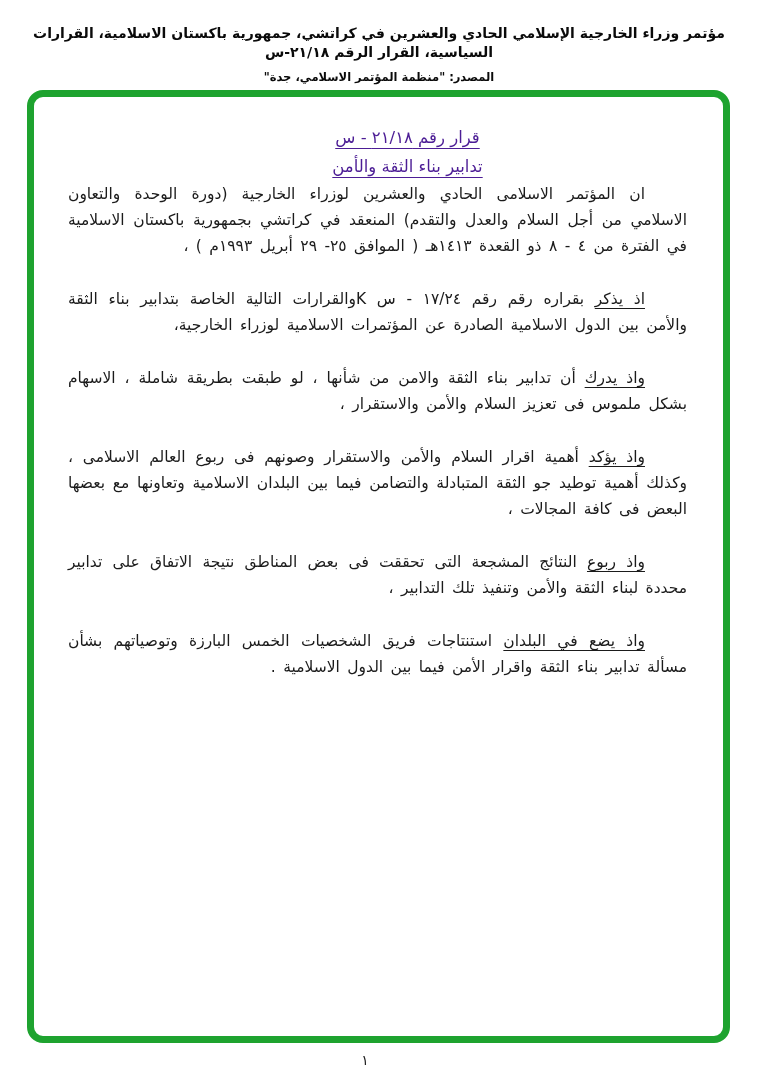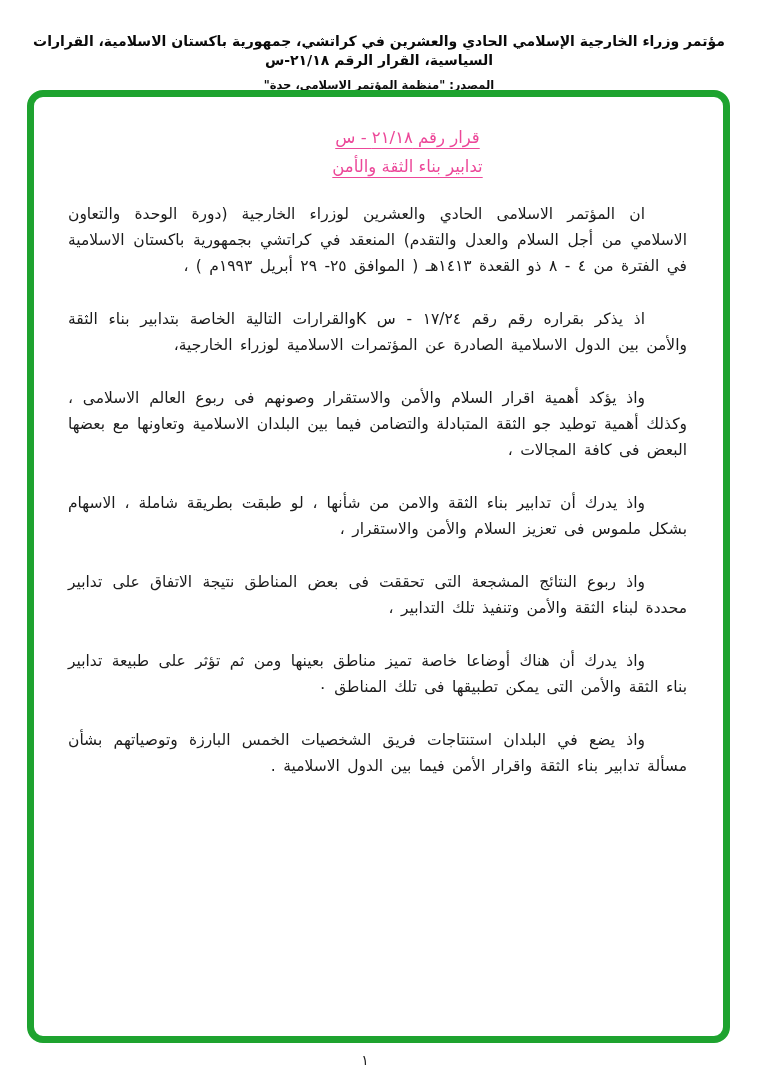--- a/index.html
+++ b/index.html
@@ -10,21 +10,21 @@
   body {
     width: 758px;
     height: 1078px;
     position: relative;
     font-family: "DejaVu Sans", sans-serif;
     color: #141414;
     overflow: hidden;
   }
   .header {
     text-align: center;
-    padding-top: 32px;
+    padding-top: 24px;
     font-weight: bold;
     color: #0a0a0a;
   }
   .header-line1 {
     font-size: 14px;
     line-height: 19px;
     padding: 0 8px;
   }
   .header-line2 {
     font-size: 11.5px;
@@ -45,35 +45,35 @@
     text-align: center;
     margin-top: 10px;
     margin-left: 60px;
   }
   .title-line {
     font-size: 16.5px;
     line-height: 29px;
     text-decoration: underline;
     text-underline-offset: 5px;
     letter-spacing: 0.5px;
-    color: #ec4899;
+    color: #4c1d95;
   }
   .body-block {
-    margin-top: 20px;
   }
   .para {
     font-size: 15.5px;
     line-height: 26px;
     margin: 0 0 27px 0;
     text-align: justify;
     text-indent: 42px;
     word-spacing: 2.5px;
     color: #1b1b1b;
   }
   .lead {
+    text-decoration: underline;
     text-underline-offset: 4px;
   }
   .pagenum {
     position: absolute;
     top: 1052px;
     left: 0;
     width: 730px;
     text-align: center;
     font-size: 14px;
     color: #222;
@@ -88,21 +88,20 @@
 </div>
 
 <div class="frame" style="border-color: rgb(30, 163, 47);">
   <div class="titles">
       <div class="title-line">قرار رقم ٢١/١٨ - س</div>
       <div class="title-line">تدابير بناء الثقة والأمن</div>
     </div>
   <div class="body-block">
       <p class="para">ان المؤتمر الاسلامى الحادي والعشرين لوزراء الخارجية (دورة الوحدة والتعاون الاسلامي من أجل السلام والعدل والتقدم) المنعقد في كراتشي بجمهورية باكستان الاسلامية في الفترة من ٤ - ٨ ذو القعدة ١٤١٣هـ ( الموافق ٢٥- ٢٩ أبريل ١٩٩٣م ) ،</p>
       <p class="para"><span class="lead">اذ يذكر</span> بقراره رقم رقم ١٧/٢٤ - س  Kوالقرارات التالية الخاصة بتدابير بناء الثقة والأمن بين الدول الاسلامية الصادرة عن المؤتمرات الاسلامية لوزراء الخارجية،</p>
+      <p class="para"><span class="lead">واذ يدرك</span> أن تدابير بناء الثقة والامن من شأنها ،  لو طبقت بطريقة شاملة ،  الاسهام بشكل ملموس فى تعزيز السلام والأمن والاستقرار ،</p>
       <p class="para"><span class="lead">واذ يؤكد</span> أهمية اقرار السلام والأمن والاستقرار وصونهم فى ربوع العالم الاسلامى ، وكذلك أهمية توطيد جو الثقة المتبادلة والتضامن فيما بين البلدان الاسلامية وتعاونها مع بعضها البعض فى كافة المجالات ،</p>
-      <p class="para"><span class="lead">واذ يدرك</span> أن تدابير بناء الثقة والامن من شأنها ،  لو طبقت بطريقة شاملة ،  الاسهام بشكل ملموس فى تعزيز السلام والأمن والاستقرار ،</p>
       <p class="para"><span class="lead">واذ ربوع</span> النتائج المشجعة التى تحققت فى بعض المناطق نتيجة الاتفاق على تدابير محددة لبناء الثقة والأمن وتنفيذ تلك التدابير ،</p>
-      <p class="para"><span class="lead">واذ يدرك</span> أن هناك أوضاعا خاصة تميز مناطق بعينها ومن ثم تؤثر على طبيعة تدابير بناء الثقة والأمن التى يمكن تطبيقها فى تلك المناطق ٠</p>
       <p class="para"><span class="lead">واذ يضع في البلدان</span> استنتاجات فريق الشخصيات الخمس البارزة وتوصياتهم بشأن مسألة تدابير بناء الثقة واقرار الأمن فيما بين الدول الاسلامية .</p>
     </div>
 </div>
 
 <div class="pagenum">١</div>
 
 </body></html>

